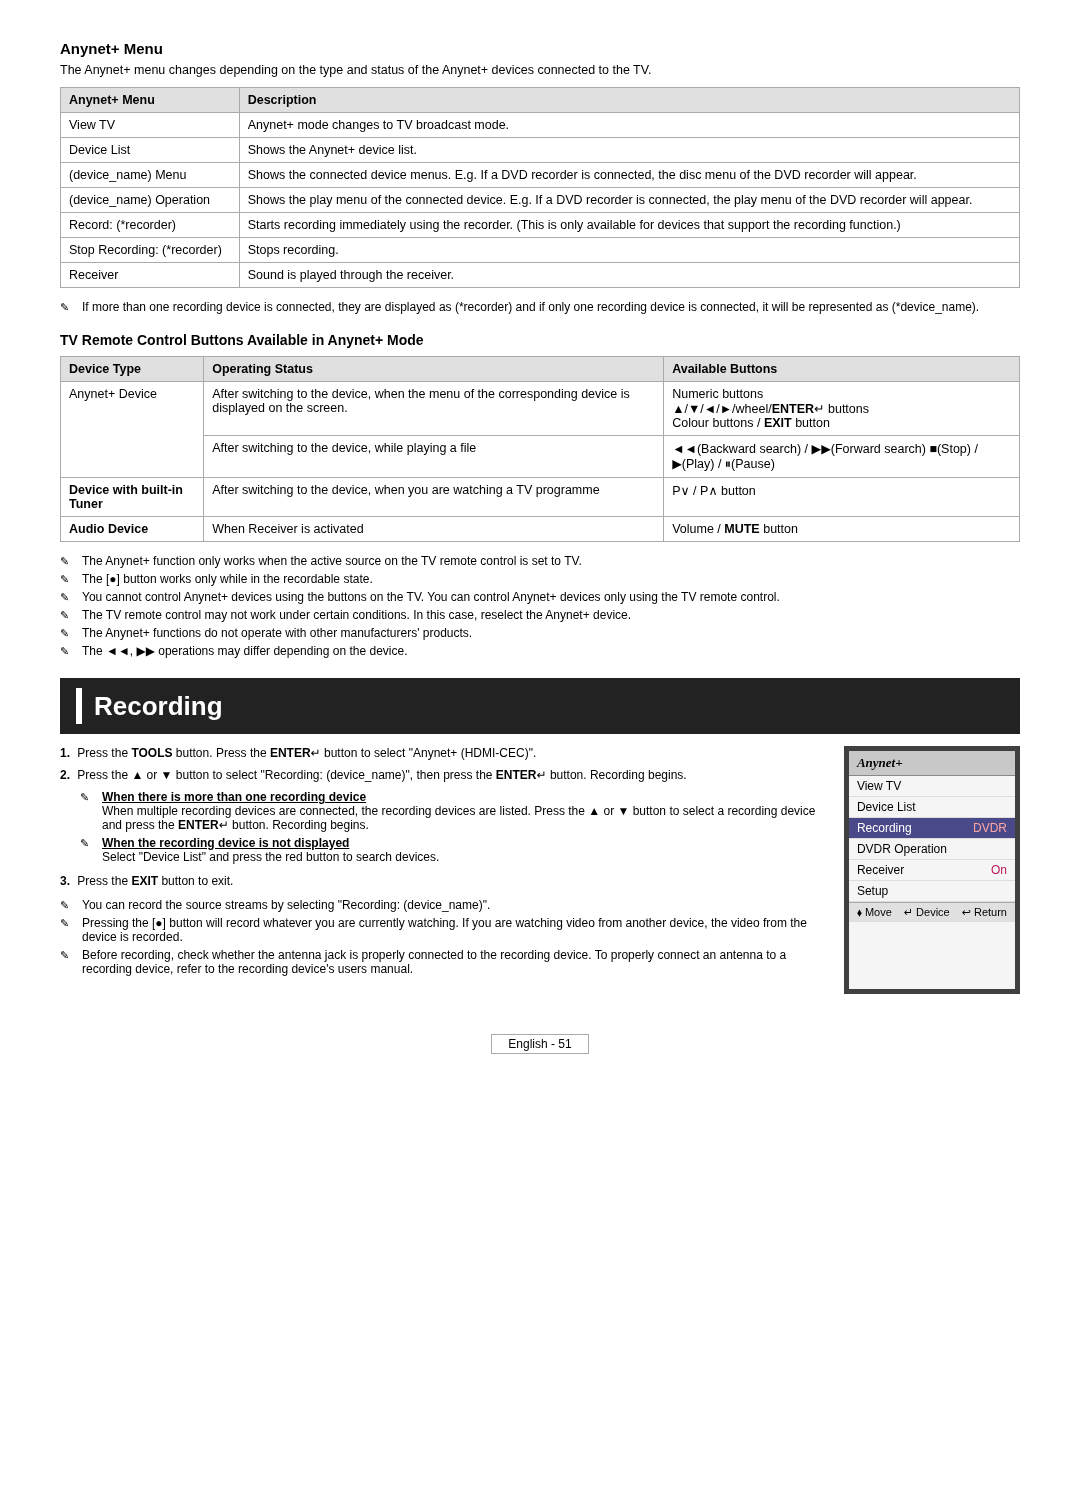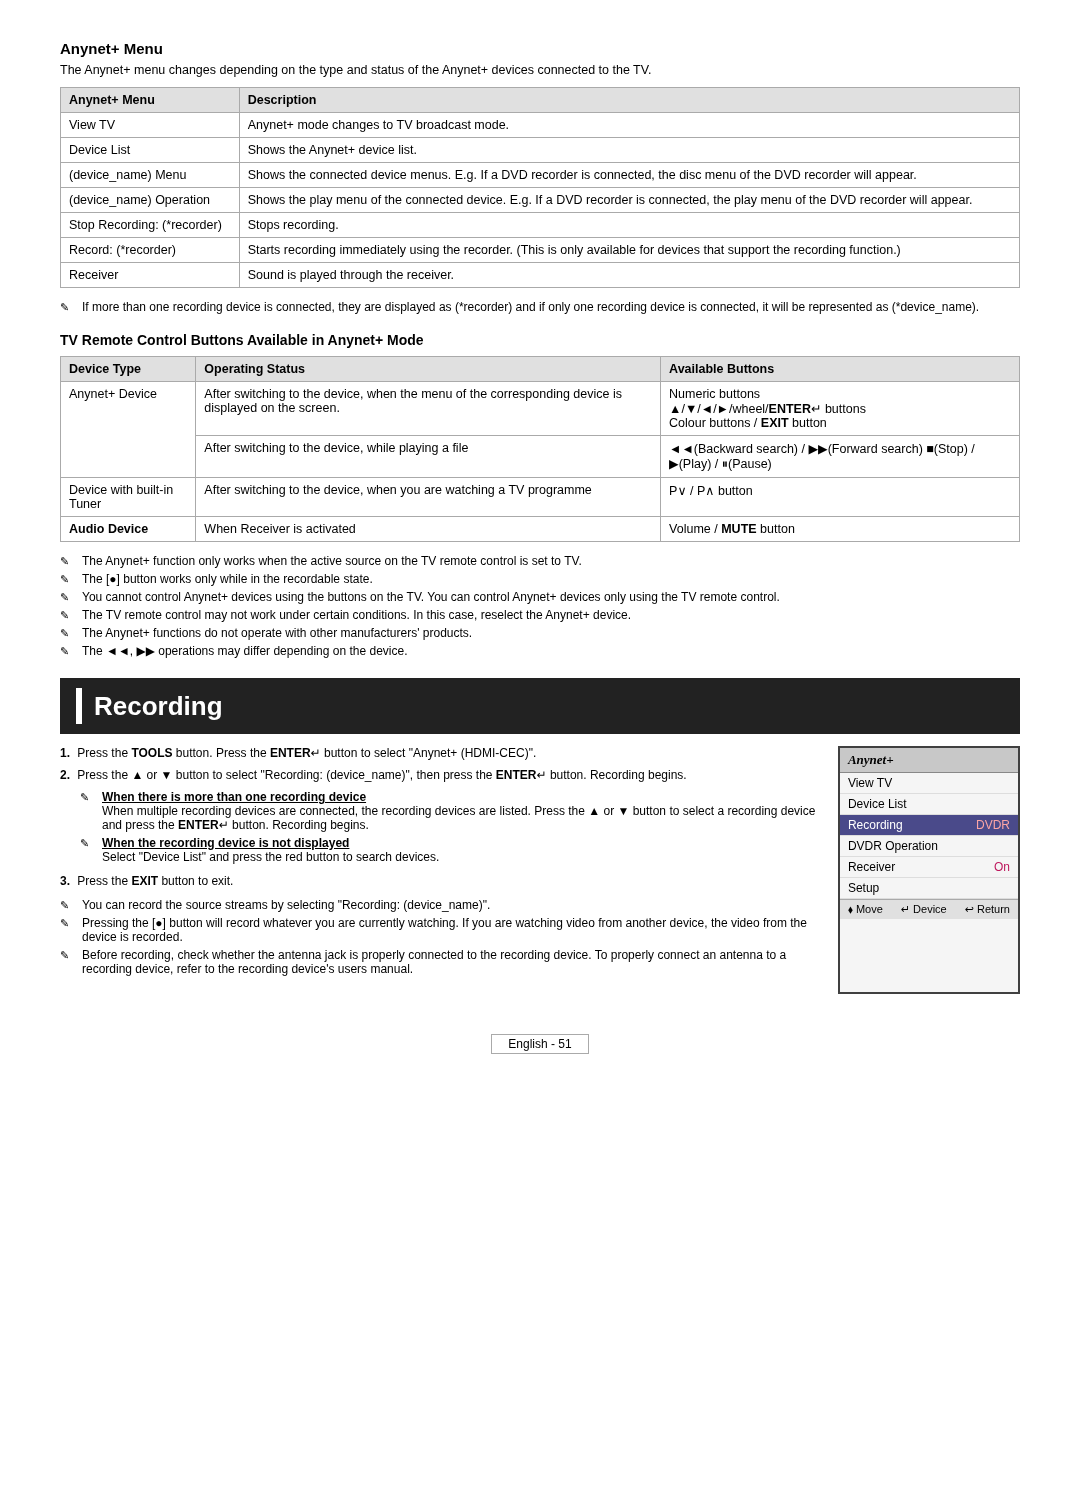--- a/index.html
+++ b/index.html
@@ -119,21 +119,21 @@
       align-items: flex-start;
       margin: 4px 0 4px 20px;
       font-size: 12px;
     }
     .sub-note .note-icon {
       min-width: 18px;
     }
 
     
     .tv-menu {
-      border: 2px solid #404040;
+      border: 5px solid #404040;
       background: #f5f5f5;
     }
     .tv-menu-header {
       background: #c8c8c8;
       font-style: italic;
       font-weight: bold;
       font-size: 13px;
       padding: 4px 8px;
       border-bottom: 1px solid #888;
       font-family: Georgia, serif;
@@ -152,21 +152,21 @@
     .tv-menu-item .item-value {
       color: #be185d;
     }
     .tv-menu-item.highlighted .item-value {
       color: #fca5a5;
     }
     .tv-menu-footer {
       background: #e0e0e0;
       display: flex;
       justify-content: flex-end;
-      gap: 18px;
+      gap: 12px;
       padding: 3px 8px;
       font-size: 11px;
       border-top: 1px solid #aaa;
     }
 
     
     .page-footer {
       text-align: center;
       margin-top: 40px;
       font-size: 12px;
@@ -208,26 +208,26 @@
       </tr>
       <tr>
         <td>(device_name) Menu</td>
         <td>Shows the connected device menus. E.g. If a DVD recorder is connected, the disc menu of the DVD recorder will appear.</td>
       </tr>
       <tr>
         <td>(device_name) Operation</td>
         <td>Shows the play menu of the connected device. E.g. If a DVD recorder is connected, the play menu of the DVD recorder will appear.</td>
       </tr>
       <tr>
+        <td>Record: (*recorder)</td>
+        <td>Starts recording immediately using the recorder. (This is only available for devices that support the recording function.)</td>
+      </tr>
+      <tr>
         <td>Stop Recording: (*recorder)</td>
         <td>Stops recording.</td>
-      </tr>
-      <tr>
-        <td>Record: (*recorder)</td>
-        <td>Starts recording immediately using the recorder. (This is only available for devices that support the recording function.)</td>
       </tr>
       <tr>
         <td>Receiver</td>
         <td>Sound is played through the receiver.</td>
       </tr>
     </tbody>
   </table>
 
   <div class="notes">
     <div class="note-item">
@@ -260,21 +260,21 @@
         </td>
       </tr>
       <tr>
         <td>After switching to the device, while playing a file</td>
         <td>
           ◄◄(Backward search) / ▶▶(Forward search) ■(Stop) / ▶(Play) / ⏸(Pause)
         </td>
       </tr>
 
       <tr>
-        <td style="font-weight:normal;">Device with built-in Tuner</td>
+        <td style="font-weight:bold;">Device with built-in Tuner</td>
         <td>After switching to the device, when you are watching a TV programme</td>
         <td>P∨ / P∧ button</td>
       </tr>
 
       <tr>
         <td style="font-weight:bold;">Audio Device</td>
         <td>When Receiver is activated</td>
         <td>Volume / <b>MUTE</b> button</td>
       </tr>
     </tbody>

